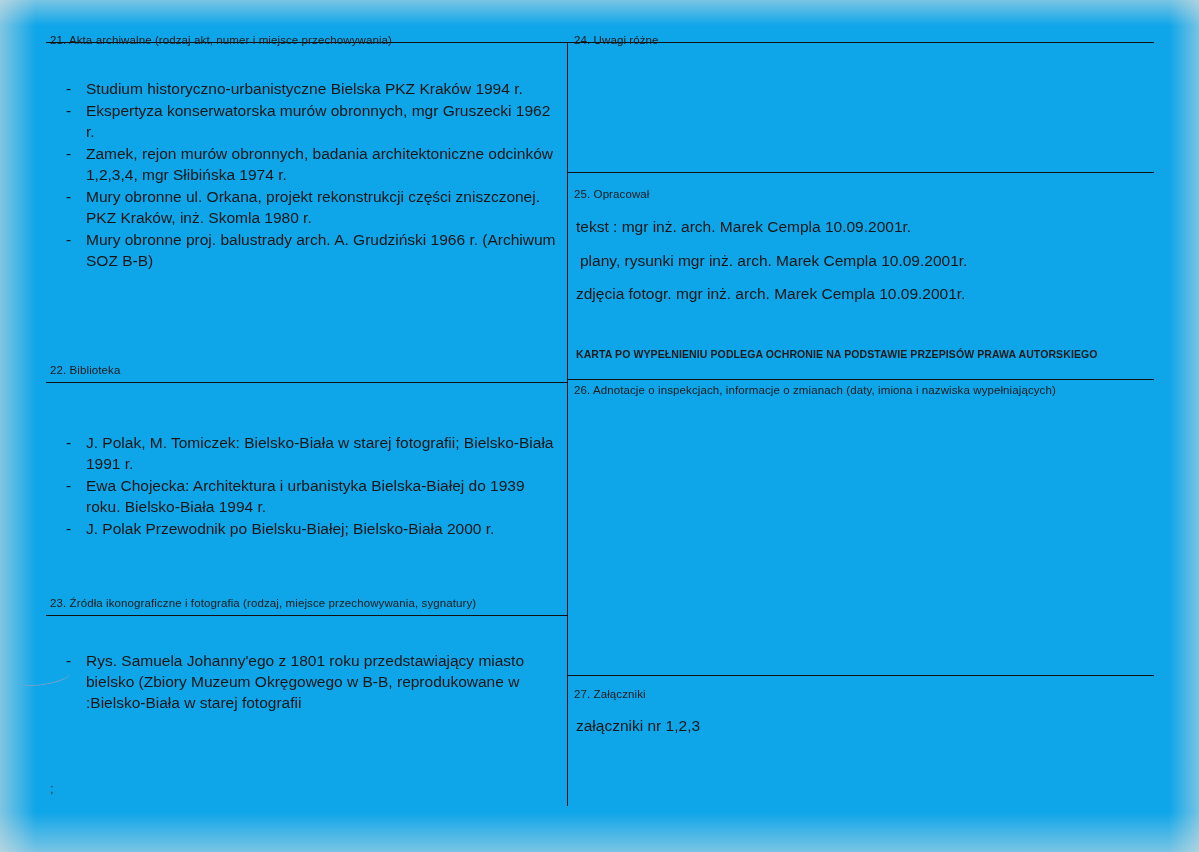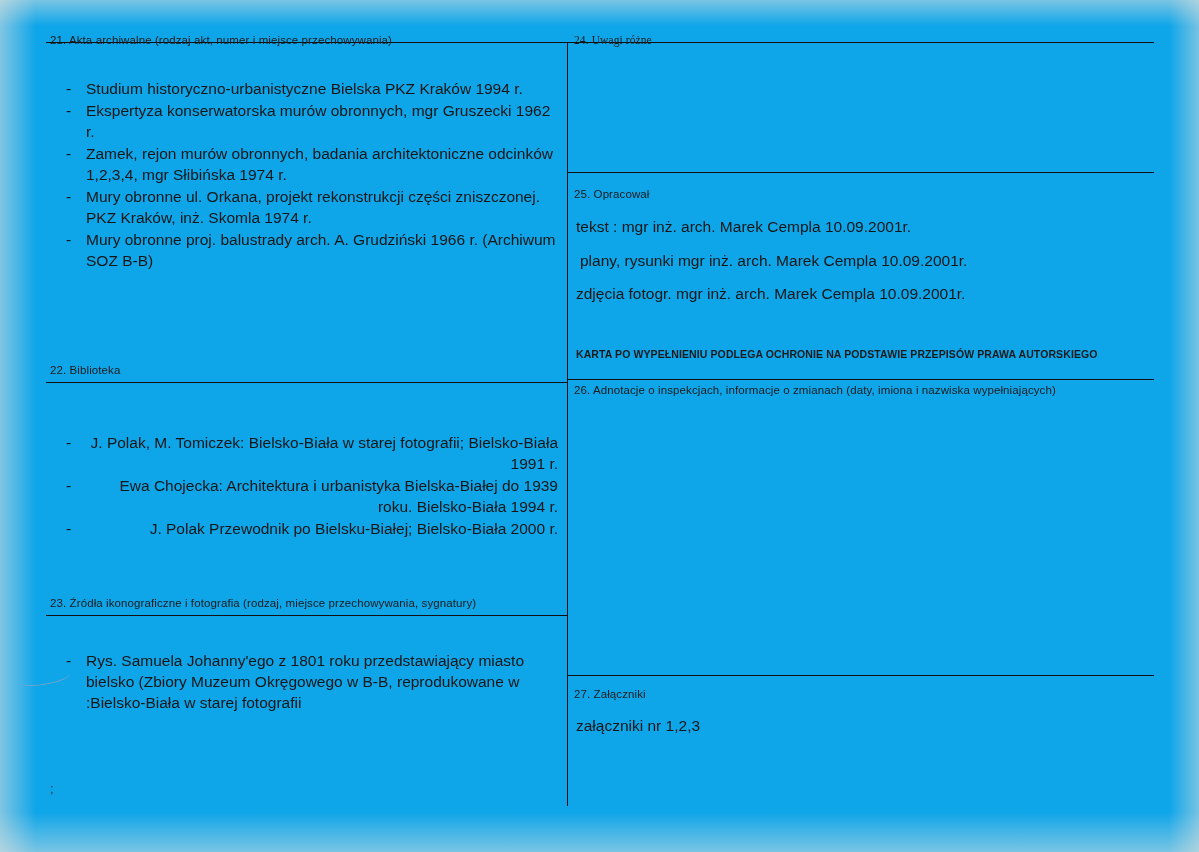--- a/index.html
+++ b/index.html
@@ -137,42 +137,42 @@
     <div class="hline" style="left:521px; top:355px; width:587px;"></div>
 
     <div class="hline" style="left:521px; top:651px; width:587px;"></div>
 
     <div class="caption" style="left:4px; top:10px;">21. Akta archiwalne (rodzaj akt, numer i miejsce przechowywania)</div>
     <div class="entry" style="left:12px; top:54px; width:500px;">
       <ul class="dashlist">
         <li>Studium historyczno-urbanistyczne Bielska PKZ Kraków 1994 r.</li>
         <li>Ekspertyza konserwatorska murów obronnych, mgr Gruszecki 1962 r.</li>
         <li>Zamek, rejon murów obronnych, badania architektoniczne odcinków 1,2,3,4, mgr Słibińska 1974 r.</li>
-        <li>Mury obronne ul. Orkana, projekt rekonstrukcji części zniszczonej. PKZ Kraków, inż. Skomla 1974 r.</li>
+        <li>Mury obronne ul. Orkana, projekt rekonstrukcji części zniszczonej. PKZ Kraków, inż. Skomla 1980 r.</li>
         <li>Mury obronne proj. balustrady arch. A. Grudziński 1966 r. (Archiwum SOZ B-B)</li>
       </ul>
     </div>
 
     <div class="caption" style="left:4px; top:340px;">22. Biblioteka</div>
-    <div class="entry" style="left:12px; top:408px; width:500px;text-align:right;">
+    <div class="entry" style="left:12px; top:408px; width:500px;">
       <ul class="dashlist">
         <li>J. Polak, M. Tomiczek: Bielsko-Biała w starej fotografii; Bielsko-Biała 1991 r.</li>
         <li>Ewa Chojecka: Architektura i urbanistyka Bielska-Białej do 1939 roku. Bielsko-Biała 1994 r.</li>
         <li>J. Polak Przewodnik po Bielsku-Białej; Bielsko-Biała 2000 r.</li>
       </ul>
     </div>
 
     <div class="caption" style="left:4px; top:573px;">23. Źródła ikonograficzne i fotografia (rodzaj, miejsce przechowywania, sygnatury)</div>
     <div class="entry" style="left:12px; top:626px; width:500px;">
       <ul class="dashlist">
         <li>Rys. Samuela Johanny'ego z 1801 roku przedstawiający miasto bielsko (Zbiory Muzeum Okręgowego w B-B, reprodukowane w :Bielsko-Biała w starej fotografii</li>
       </ul>
     </div>
 
-    <div class="caption" style="left:528px; top:10px;font-family:Liberation Serif, serif;">24. Uwagi różne</div>
+    <div class="caption" style="left:528px; top:10px;">24. Uwagi różne</div>
     <div class="entry" style="left:532px; top:40px; width:560px;"></div>
 
     <div class="caption" style="left:528px; top:164px;">25. Opracował</div>
     <div class="line-entry" style="left:530px; top:194px;text-align:center;">tekst  : mgr inż. arch. Marek Cempla    10.09.2001r.</div>
     <div class="line-entry" style="left:534px; top:228px;">plany, rysunki   mgr inż. arch. Marek Cempla    10.09.2001r.</div>
     <div class="line-entry" style="left:530px; top:261px;">zdjęcia fotogr.  mgr inż. arch. Marek Cempla   10.09.2001r.</div>
     <div class="tiny-notice" style="left:530px; top:324px;">KARTA PO WYPEŁNIENIU PODLEGA OCHRONIE NA PODSTAWIE PRZEPISÓW PRAWA AUTORSKIEGO</div>
 
     <div class="caption" style="left:528px; top:360px;">26. Adnotacje o inspekcjach, informacje o zmianach (daty, imiona i nazwiska wypełniających)</div>
     <div class="entry" style="left:532px; top:398px; width:560px;"></div>

